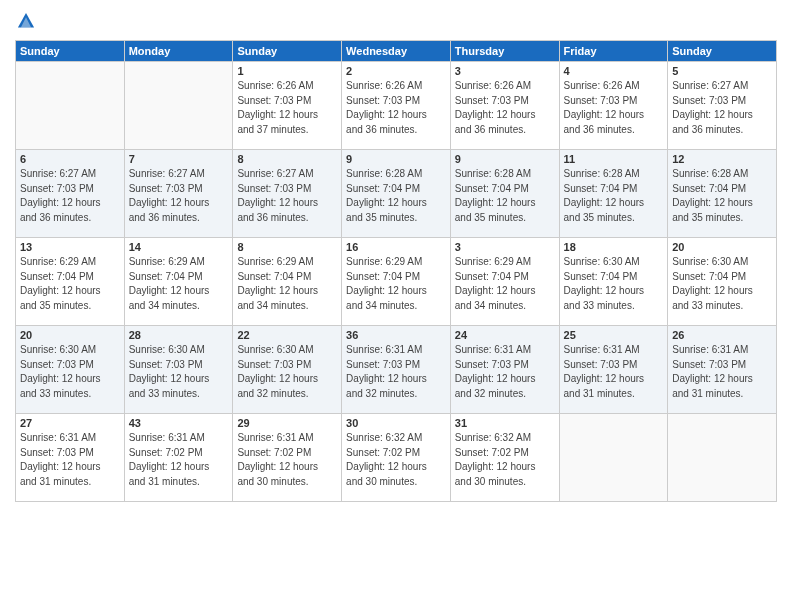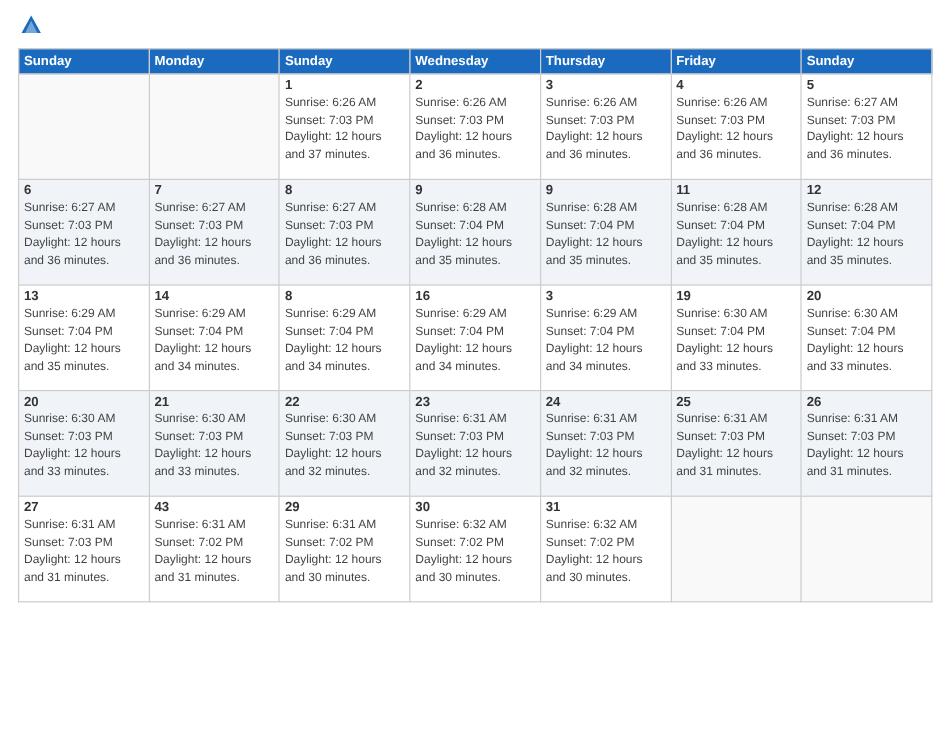--- a/index.html
+++ b/index.html
@@ -196,43 +196,43 @@
           </td>
           <td>
             <span class="day-num">16</span>
             <div class="day-info">Sunrise: 6:29 AM<br>Sunset: 7:04 PM<br>Daylight: 12 hours and 34 minutes.</div>
           </td>
           <td>
             <span class="day-num">3</span>
             <div class="day-info">Sunrise: 6:29 AM<br>Sunset: 7:04 PM<br>Daylight: 12 hours and 34 minutes.</div>
           </td>
           <td>
-            <span class="day-num">19</span>
+            <span class="day-num">18</span>
             <div class="day-info">Sunrise: 6:30 AM<br>Sunset: 7:04 PM<br>Daylight: 12 hours and 33 minutes.</div>
           </td>
           <td>
             <span class="day-num">20</span>
             <div class="day-info">Sunrise: 6:30 AM<br>Sunset: 7:04 PM<br>Daylight: 12 hours and 33 minutes.</div>
           </td>
         </tr>
         <tr class="row-shaded">
           <td>
             <span class="day-num">20</span>
             <div class="day-info">Sunrise: 6:30 AM<br>Sunset: 7:03 PM<br>Daylight: 12 hours and 33 minutes.</div>
           </td>
           <td>
-            <span class="day-num">21</span>
+            <span class="day-num">28</span>
             <div class="day-info">Sunrise: 6:30 AM<br>Sunset: 7:03 PM<br>Daylight: 12 hours and 33 minutes.</div>
           </td>
           <td>
             <span class="day-num">22</span>
             <div class="day-info">Sunrise: 6:30 AM<br>Sunset: 7:03 PM<br>Daylight: 12 hours and 32 minutes.</div>
           </td>
           <td>
-            <span class="day-num">23</span>
+            <span class="day-num">36</span>
             <div class="day-info">Sunrise: 6:31 AM<br>Sunset: 7:03 PM<br>Daylight: 12 hours and 32 minutes.</div>
           </td>
           <td>
             <span class="day-num">24</span>
             <div class="day-info">Sunrise: 6:31 AM<br>Sunset: 7:03 PM<br>Daylight: 12 hours and 32 minutes.</div>
           </td>
           <td>
             <span class="day-num">25</span>
             <div class="day-info">Sunrise: 6:31 AM<br>Sunset: 7:03 PM<br>Daylight: 12 hours and 31 minutes.</div>
           </td>

